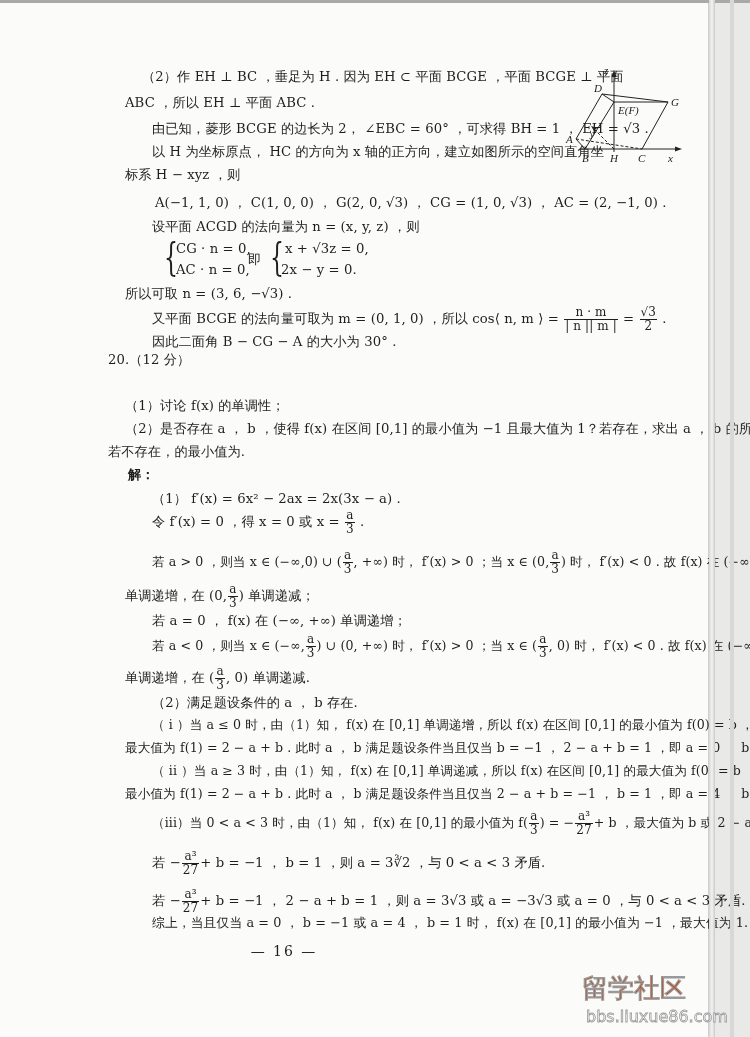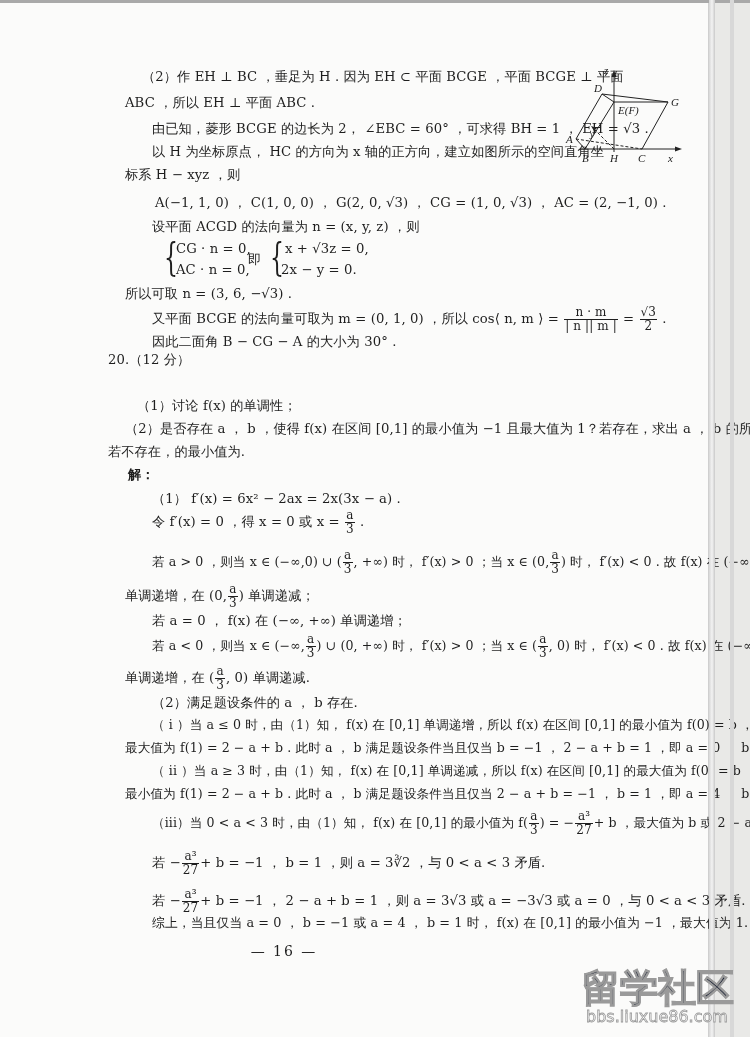--- a/index.html
+++ b/index.html
@@ -22,21 +22,21 @@
       position: absolute; white-space: nowrap;
       font-size: 13.2px; line-height: 18px; letter-spacing: 0.1px;
     }
     .frac { display:inline-block; vertical-align: middle; text-align:center; font-size: 12px; line-height: 13px; margin: 0 1px; }
     .frac span { display:block; padding: 0 1px; }
     .frac .num { border-bottom: 1px solid #1e1e1e; }
     .brace { position:absolute; font-size: 40px; line-height: 40px; font-family:"DejaVu Serif", serif; font-weight: 200; transform: scaleX(0.55); transform-origin:left; }
     .fig { position:absolute; left:560px; top:62px; }
     .pagenum { position:absolute; left:0; width:568px; text-align:center; top:943px; font-size:14px; letter-spacing: 2px; }
     .watermark { position:absolute; left:582px; top:968px; width:168px; }
-    .wm-big { font-family:"DejaVu Sans", sans-serif; font-size: 38px; font-weight: bold; color:#0f172a;
+    .wm-big { font-family:"DejaVu Sans", sans-serif; font-size: 26px; font-weight: normal; color:#c2410c;
       -webkit-text-stroke: 1.2px #9a9a9a; letter-spacing: 0px; line-height: 40px; }
     .wm-small { font-family:"DejaVu Sans", sans-serif; font-size: 16px; color:#ffffff;
       -webkit-text-stroke: 0.8px #9a9a9a; line-height: 18px; margin-left:4px; }
   </style>
 </head>
 <body>
 
 <div class="page">
 
   <div class="line" style="left:142px;top:68px;">（2）作 EH ⊥ BC ，垂足为 H . 因为 EH ⊂ 平面 BCGE ，平面 BCGE ⊥ 平面</div>
@@ -97,21 +97,21 @@
       <text x="6" y="81">A</text>
       <text x="30" y="75" font-size="9">y</text>
       <text x="22" y="100">B</text>
       <text x="50" y="100">H</text>
       <text x="78" y="100">C</text>
       <text x="108" y="100">x</text>
     </g>
   </svg>
 
   <div class="line" style="left:108px;top:351px;">20.（12 分）</div>
-  <div class="line" style="left:137px;top:397px;">（1）讨论 f(x) 的单调性；</div>
+  <div class="line" style="left:125px;top:397px;">（1）讨论 f(x) 的单调性；</div>
   <div class="line" style="left:125px;top:420px;">（2）是否存在 a ， b ，使得 f(x) 在区间 [0,1] 的最小值为 −1 且最大值为 1？若存在，求出 a ， b 的所有值；</div>
   <div class="line" style="left:108px;top:443px;">若不存在，的最小值为.</div>
   <div class="line" style="left:128px;top:466px;font-weight:bold;">解：</div>
 
   <div class="line" style="left:152px;top:490px;">（1） f′(x) = 6x² − 2ax = 2x(3x − a) .</div>
 
   <div class="line" style="left:152px;top:506px;line-height:32px;">
     <span>令 f′(x) = 0 ，得 x = 0 或 x =</span>
     <span class="frac"><span class="num">a</span><span>3</span></span>
     <span>.</span>

